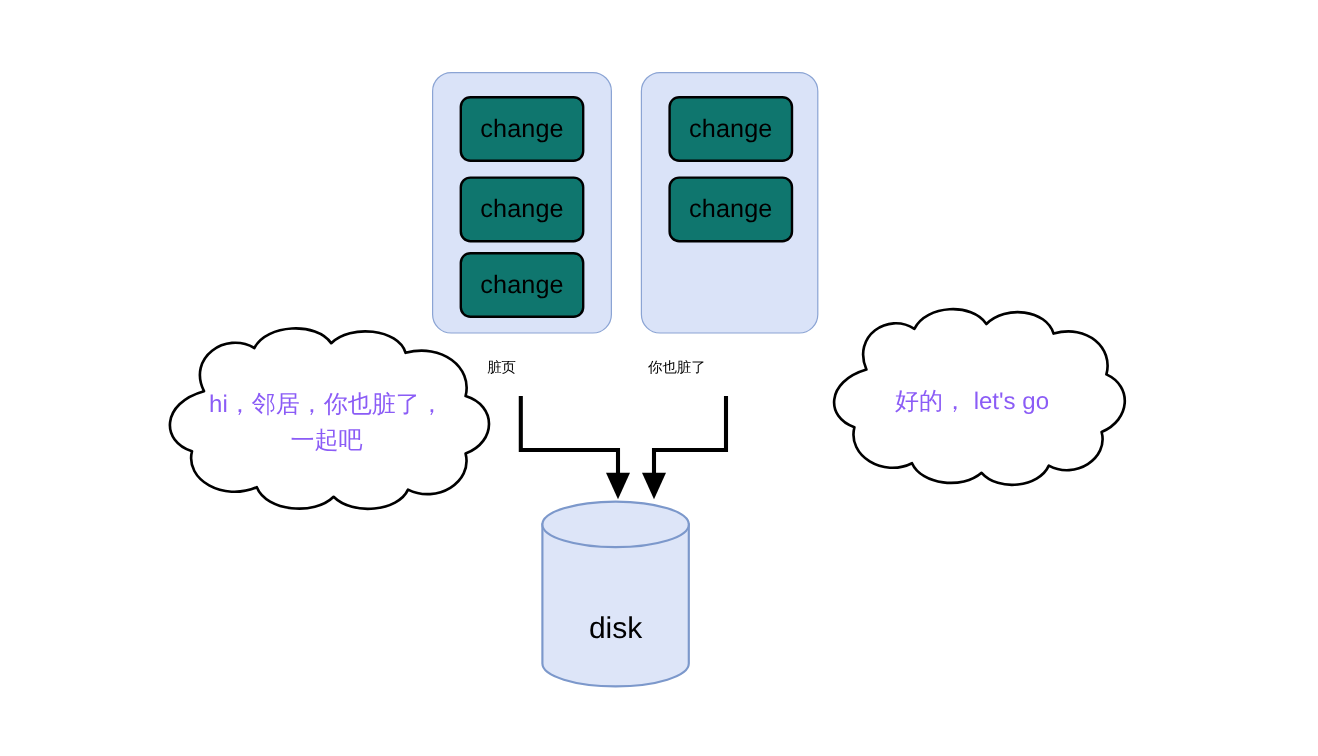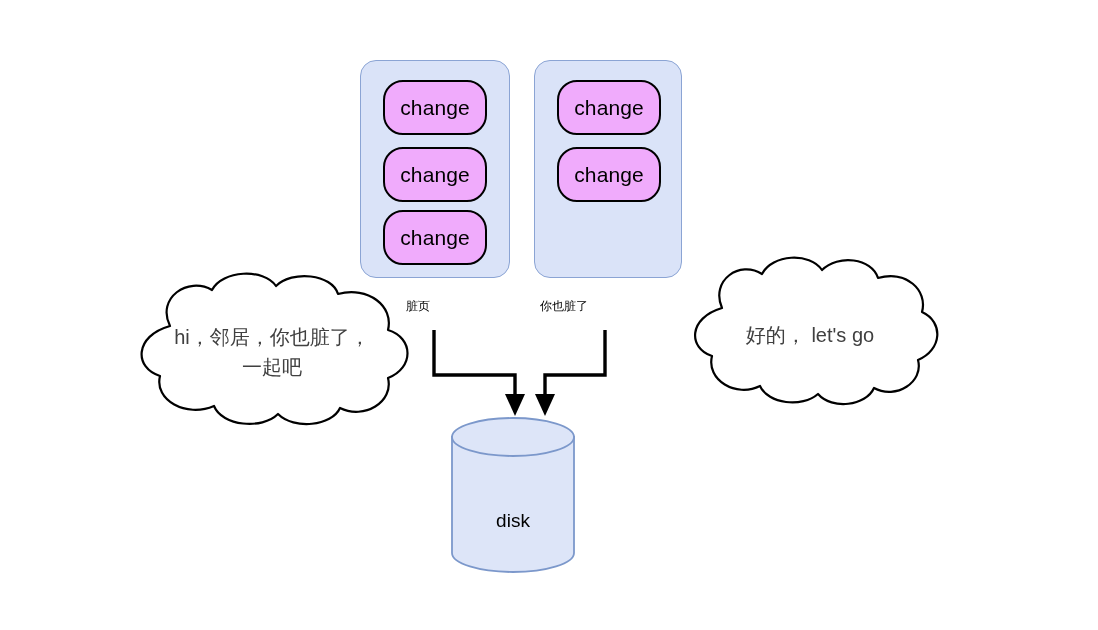--- a/index.html
+++ b/index.html
@@ -31,23 +31,23 @@
     border: 1.6px solid #8ba4d4;
     border-radius: 16px;
     box-sizing: border-box;
   }
   #panel-dirty   { left: 360px; top: 60px;  width: 150px; height: 218px; }
   #panel-neighbor{ left: 534px; top: 60px;  width: 148px; height: 218px; }
 
   
   .change-box {
     position: absolute;
-    background: #f0abfc;
+    background: #0f766e;
     border: 2.4px solid #000000;
-    border-radius: 20px;
+    border-radius: 9px;
     box-sizing: border-box;
     display: flex;
     align-items: center;
     justify-content: center;
     font-size: 21px;
     color: #000000;
     letter-spacing: .1px;
   }
   .change-box.w1 { left: 383px; width: 104px; height: 55px; }
   .change-box.w2 { left: 557px; width: 104px; height: 55px; }
@@ -78,21 +78,21 @@
     stroke-width: 2.2;
     stroke-linejoin: round;
   }
   .cloud-text {
     position: absolute;
     left: 0;
     width: 100%;
     text-align: center;
     font-size: 20px;
     line-height: 30px;
-    color: #404040;
+    color: #8b5cf6;
     white-space: pre-line;
   }
   #cloud-left .cloud-text  { top: 54px; padding: 0 30px; box-sizing: border-box; }
   #cloud-right .cloud-text { top: 48px; padding: 0 28px; box-sizing: border-box; margin-top: 20px; }
 
   
   #connectors {
     position: absolute;
     left: 0; top: 0;
     width: 1098px; height: 630px;
@@ -125,21 +125,21 @@
     fill: #dde5f8;
     stroke: #7c98cb;
     stroke-width: 1.8;
   }
   #disk-label {
     position: absolute;
     left: 0;
     top: 92px;
     width: 126px;
     text-align: center;
-    font-size: 19px;
+    font-size: 25px;
     color: #000000;
   }
 </style>
 </head>
 <body>
 
 <div id="canvas">
 
   <div id="panel-dirty" class="panel"></div>
   <div id="chg-a" class="change-box w1">change</div>

